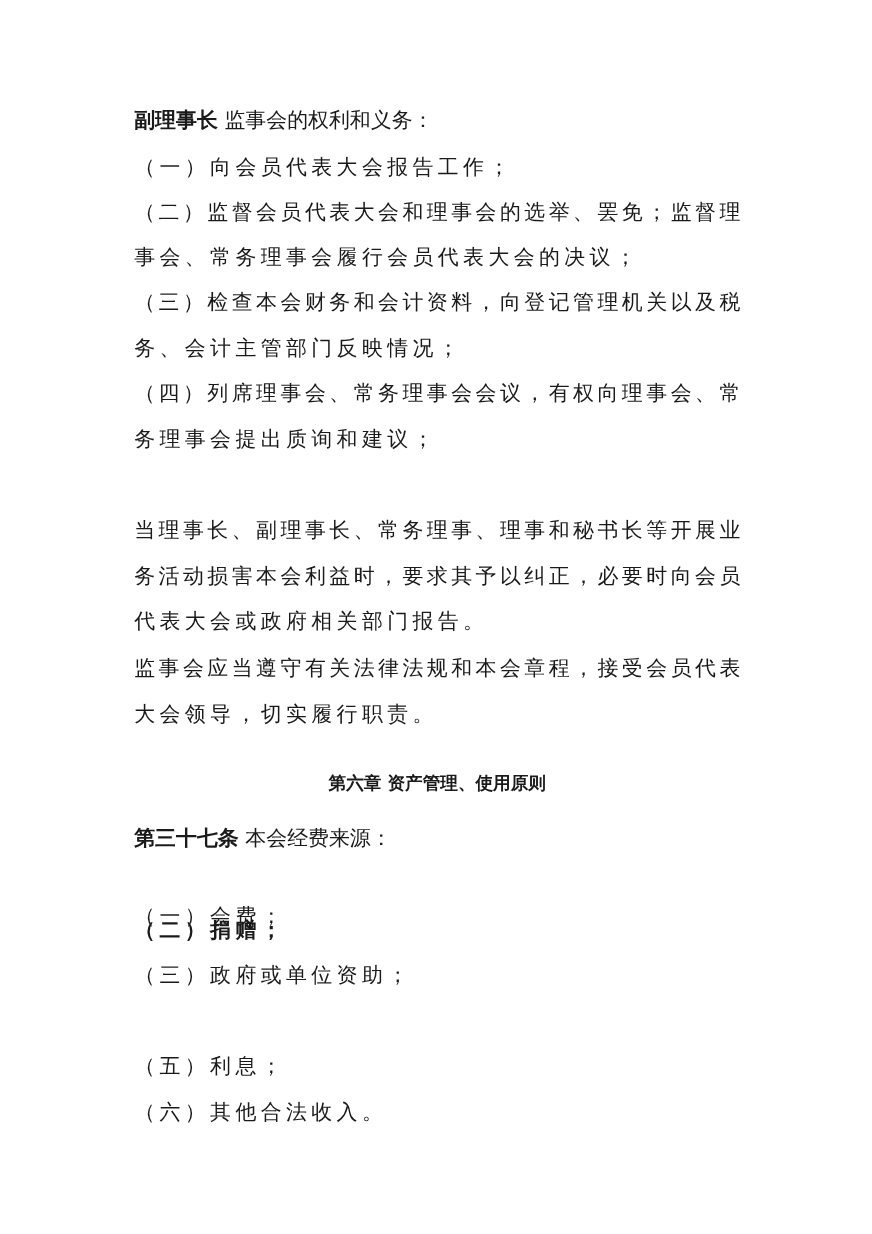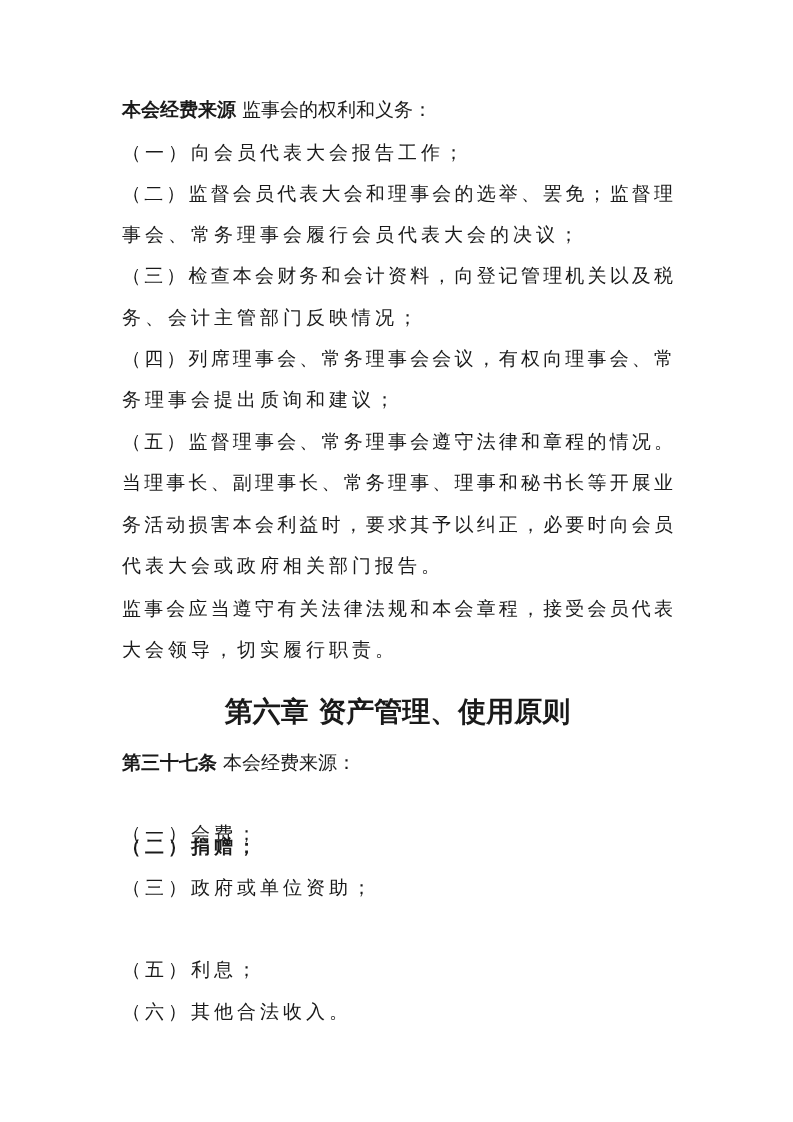--- a/index.html
+++ b/index.html
@@ -12,40 +12,39 @@
   .line {
     position: absolute; left: 122px; width: 551px;
     font-size: 19px; line-height: 24px; height: 24px;
     white-space: nowrap; text-align: justify; text-align-last: justify;
     font-weight: 400;
   }
   .line.short { text-align-last: left; }
   .line .b { font-weight: 700; }
   .heading {
     position: absolute; left: 122px; width: 551px; text-align: center;
-    font-size: 28px; line-height: 26px; font-weight: 700; white-space: nowrap;
+    font-size: 16px; line-height: 26px; font-weight: 700; white-space: nowrap;
   }
 </style>
 </head>
 <body>
 
 <div class="page">
 
   <div class="line short" style="top:97px">
-    <span class="b">本会经费来源</span><span> 监事会的权利和义务：</span>
+    <span class="b">副理事长</span><span> 监事会的权利和义务：</span>
   </div>
 
   <div class="line short" style="top: 140px; letter-spacing: 4px;">（一）向会员代表大会报告工作；</div>
   <div class="line" style="top:181px">（二）监督会员代表大会和理事会的选举、罢免；监督理</div>
   <div class="line short" style="top: 222px; letter-spacing: 4px;">事会、常务理事会履行会员代表大会的决议；</div>
   <div class="line" style="top:263px">（三）检查本会财务和会计资料，向登记管理机关以及税</div>
   <div class="line short" style="top: 305px; letter-spacing: 4px;">务、会计主管部门反映情况；</div>
   <div class="line" style="top:346px">（四）列席理事会、常务理事会会议，有权向理事会、常</div>
   <div class="line short" style="top: 387px; letter-spacing: 4px;">务理事会提出质询和建议；</div>
-  <div class="line" style="top:429px">（五）监督理事会、常务理事会遵守法律和章程的情况。</div>
   <div class="line" style="top:470px">当理事长、副理事长、常务理事、理事和秘书长等开展业</div>
   <div class="line" style="top:512px">务活动损害本会利益时，要求其予以纠正，必要时向会员</div>
   <div class="line short" style="top: 553px; letter-spacing: 4px;">代表大会或政府相关部门报告。</div>
   <div class="line" style="top:596px">监事会应当遵守有关法律法规和本会章程，接受会员代表</div>
   <div class="line short" style="top: 637px; letter-spacing: 4px;">大会领导，切实履行职责。</div>
 
   <div class="heading" style="top:699px">第六章 资产管理、使用原则</div>
 
   <div class="line short" style="top:750px">
     <span class="b">第三十七条</span><span> 本会经费来源：</span>

